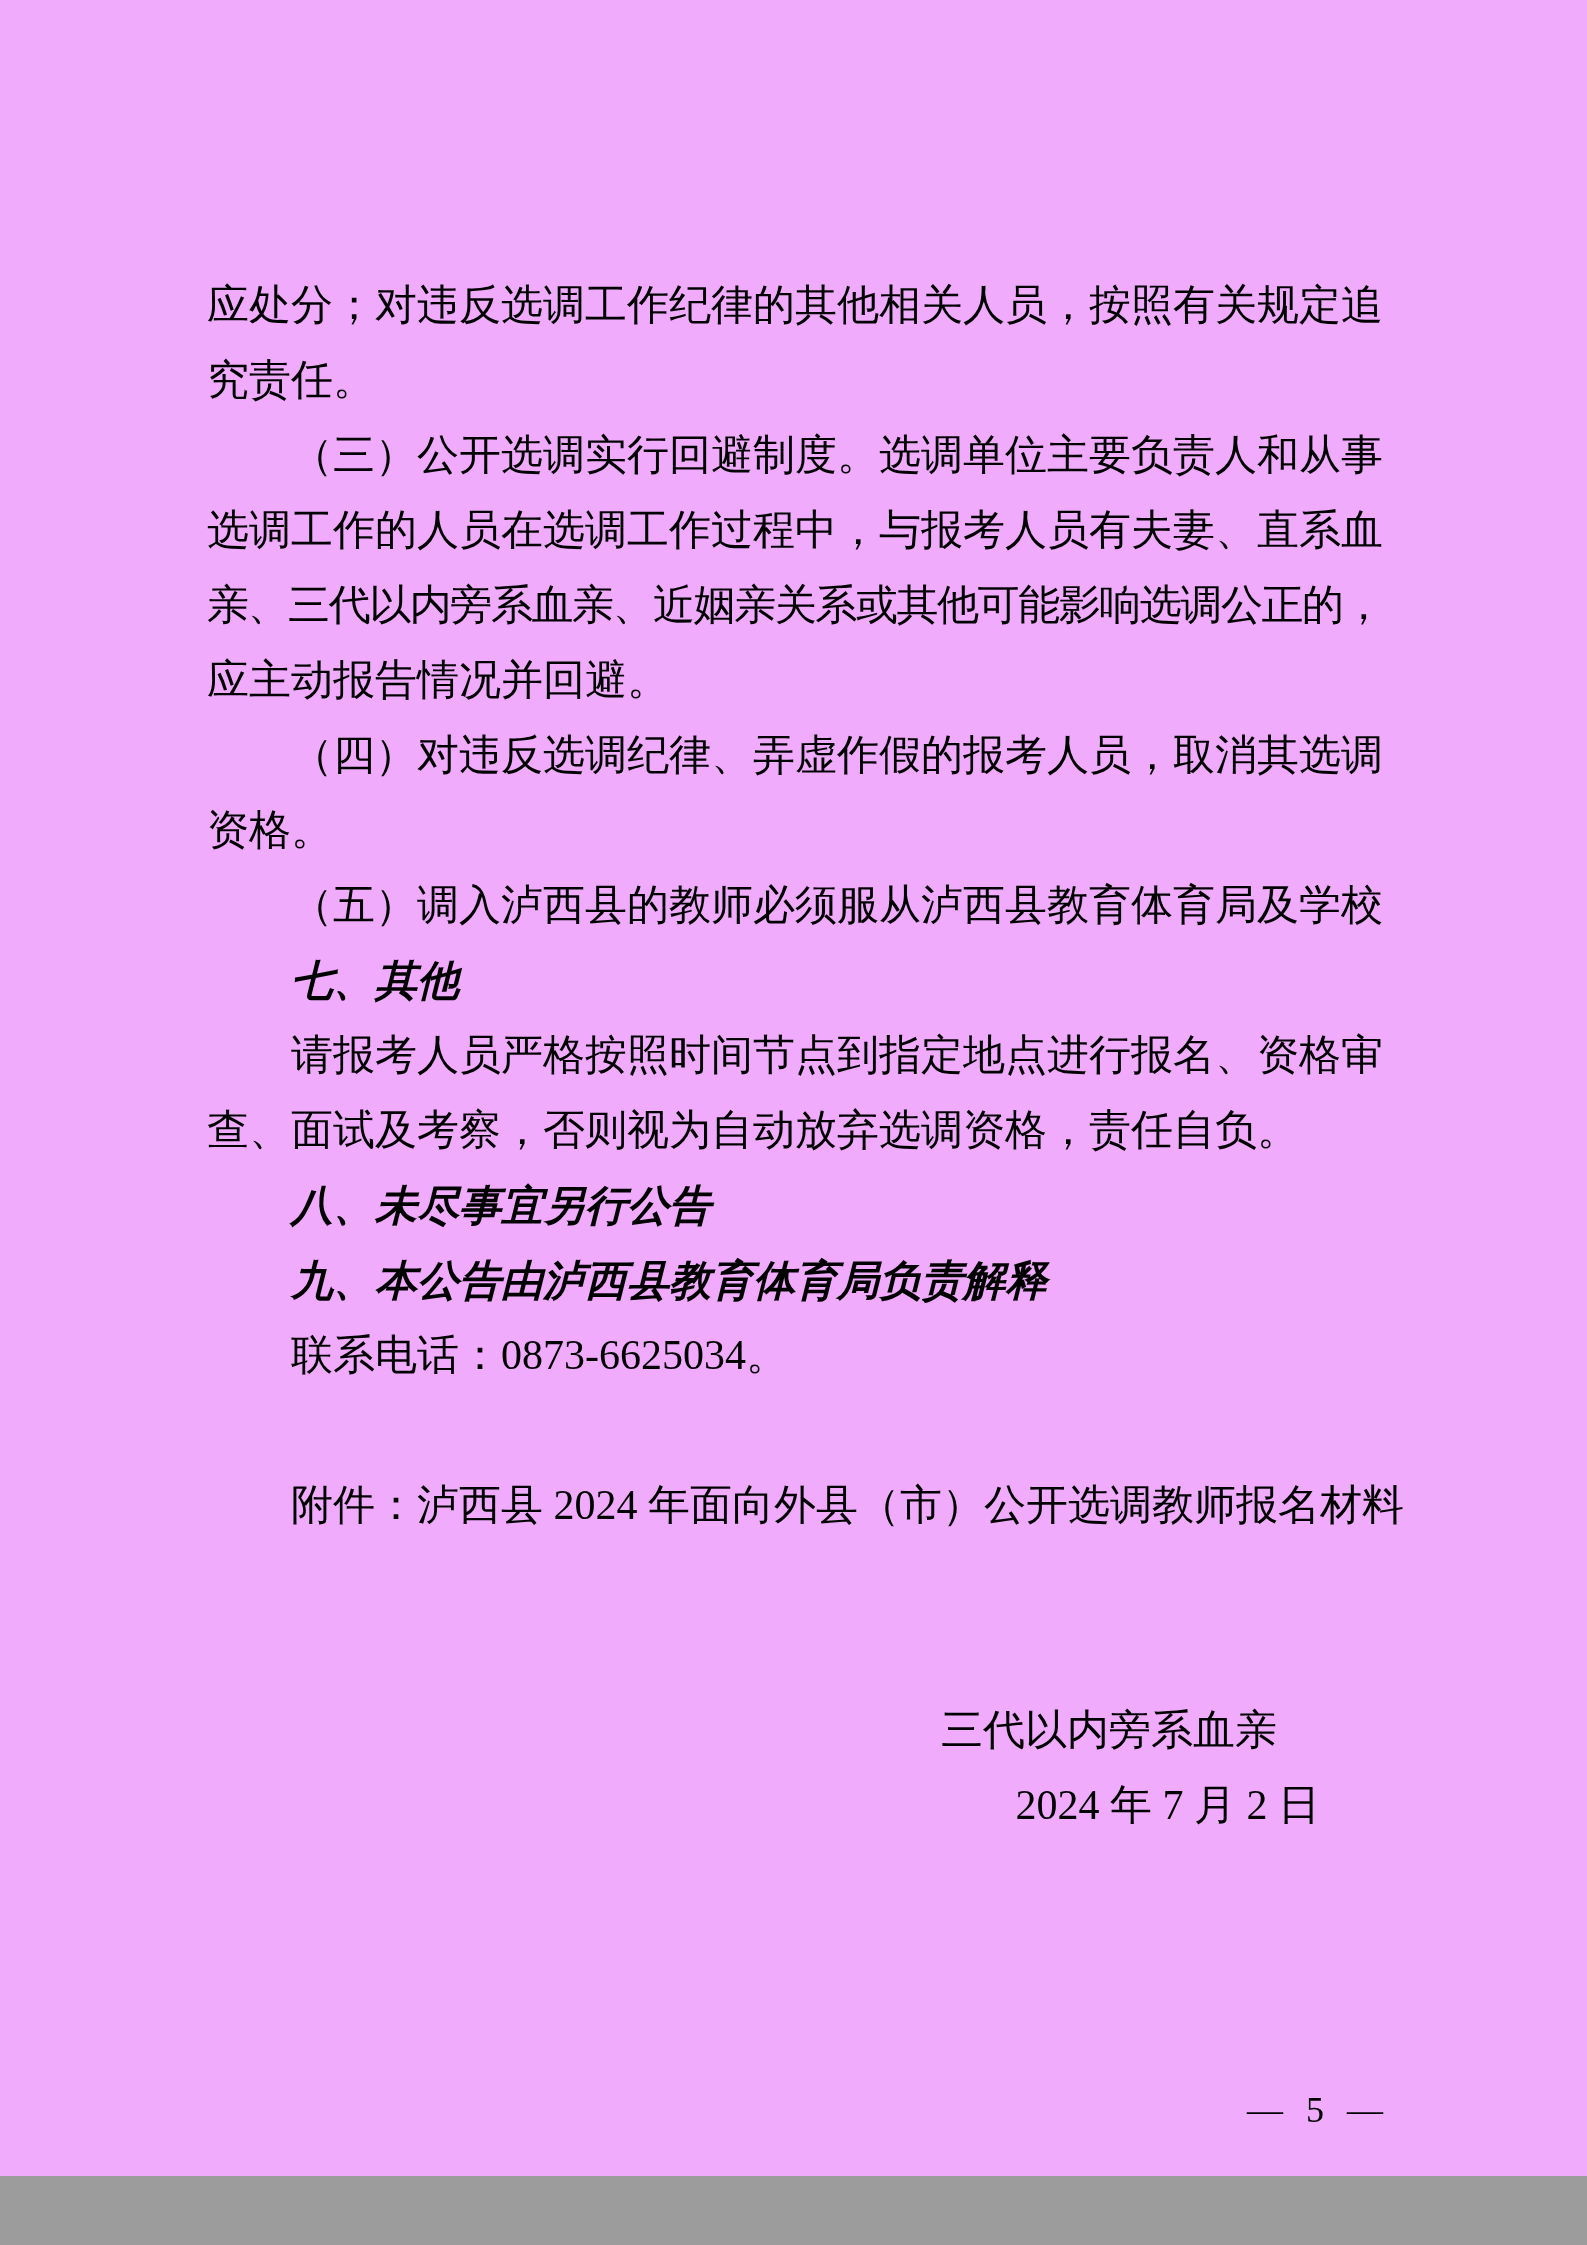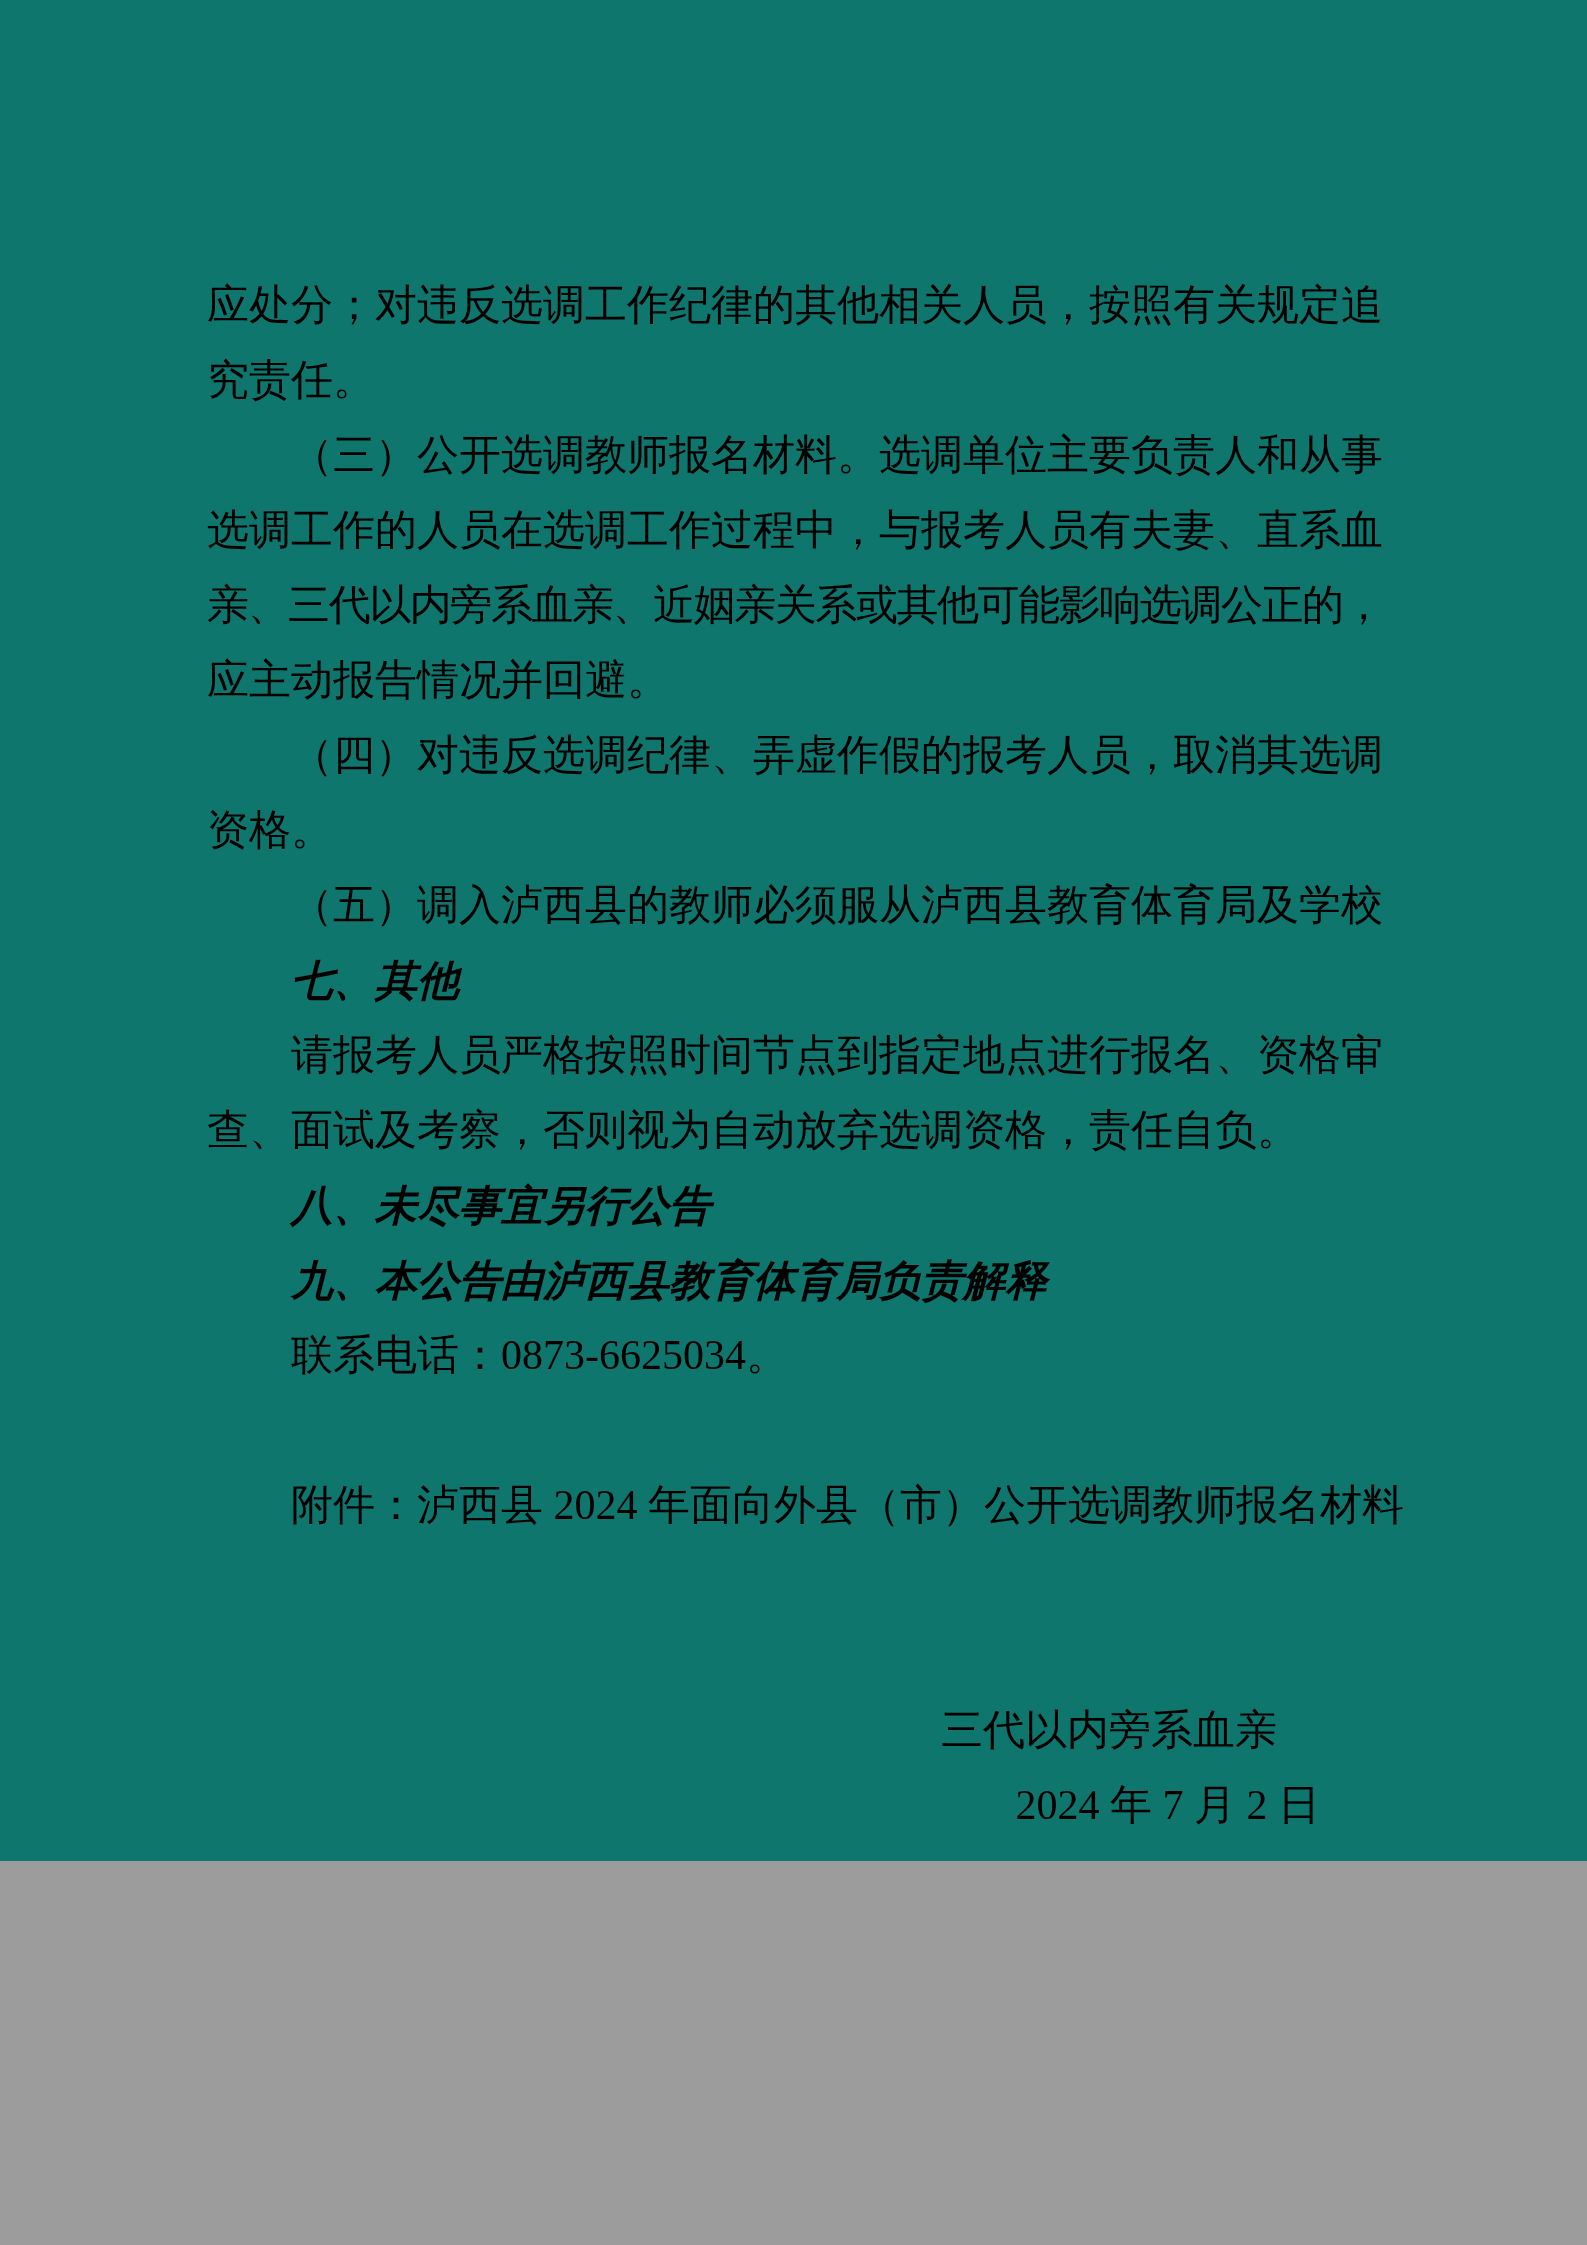--- a/index.html
+++ b/index.html
@@ -3,23 +3,23 @@
 <meta charset="utf-8">
 <style>
   html, body {
     margin: 0;
     padding: 0;
     background: #9c9c9c;
   }
   .page {
     position: relative;
     width: 1587px;
-    height: 1861px;
+    height: 2176px;
     margin: 0 auto;
-    background: #0f766e;
+    background: #f0abfc;
     color: #000000;
     font-family: "Liberation Serif", "DejaVu Serif", serif;
     overflow: hidden;
   }
   .content {
     position: absolute;
     left: 207px;
     top: 268px;
     width: 1176px;
   }
@@ -73,21 +73,21 @@
 </style>
 </head>
 <body>
 
 <div class="page">
   <div class="content">
 
     <div class="line jf">应处分；对违反选调工作纪律的其他相关人员，按照有关规定追</div>
     <div class="line">究责任。</div>
 
-    <div class="line ind jf">（三）公开选调教师报名材料。选调单位主要负责人和从事</div>
+    <div class="line ind jf">（三）公开选调实行回避制度。选调单位主要负责人和从事</div>
     <div class="line jf">选调工作的人员在选调工作过程中，与报考人员有夫妻、直系血</div>
     <div class="line jf tight">亲、三代以内旁系血亲、近姻亲关系或其他可能影响选调公正的，</div>
     <div class="line">应主动报告情况并回避。</div>
 
     <div class="line ind jf">（四）对违反选调纪律、弄虚作假的报考人员，取消其选调</div>
     <div class="line">资格。</div>
 
     <div class="line ind jf">（五）调入泸西县的教师必须服从泸西县教育体育局及学校</div>
 
     <div class="line ind heading">七、其他</div>

